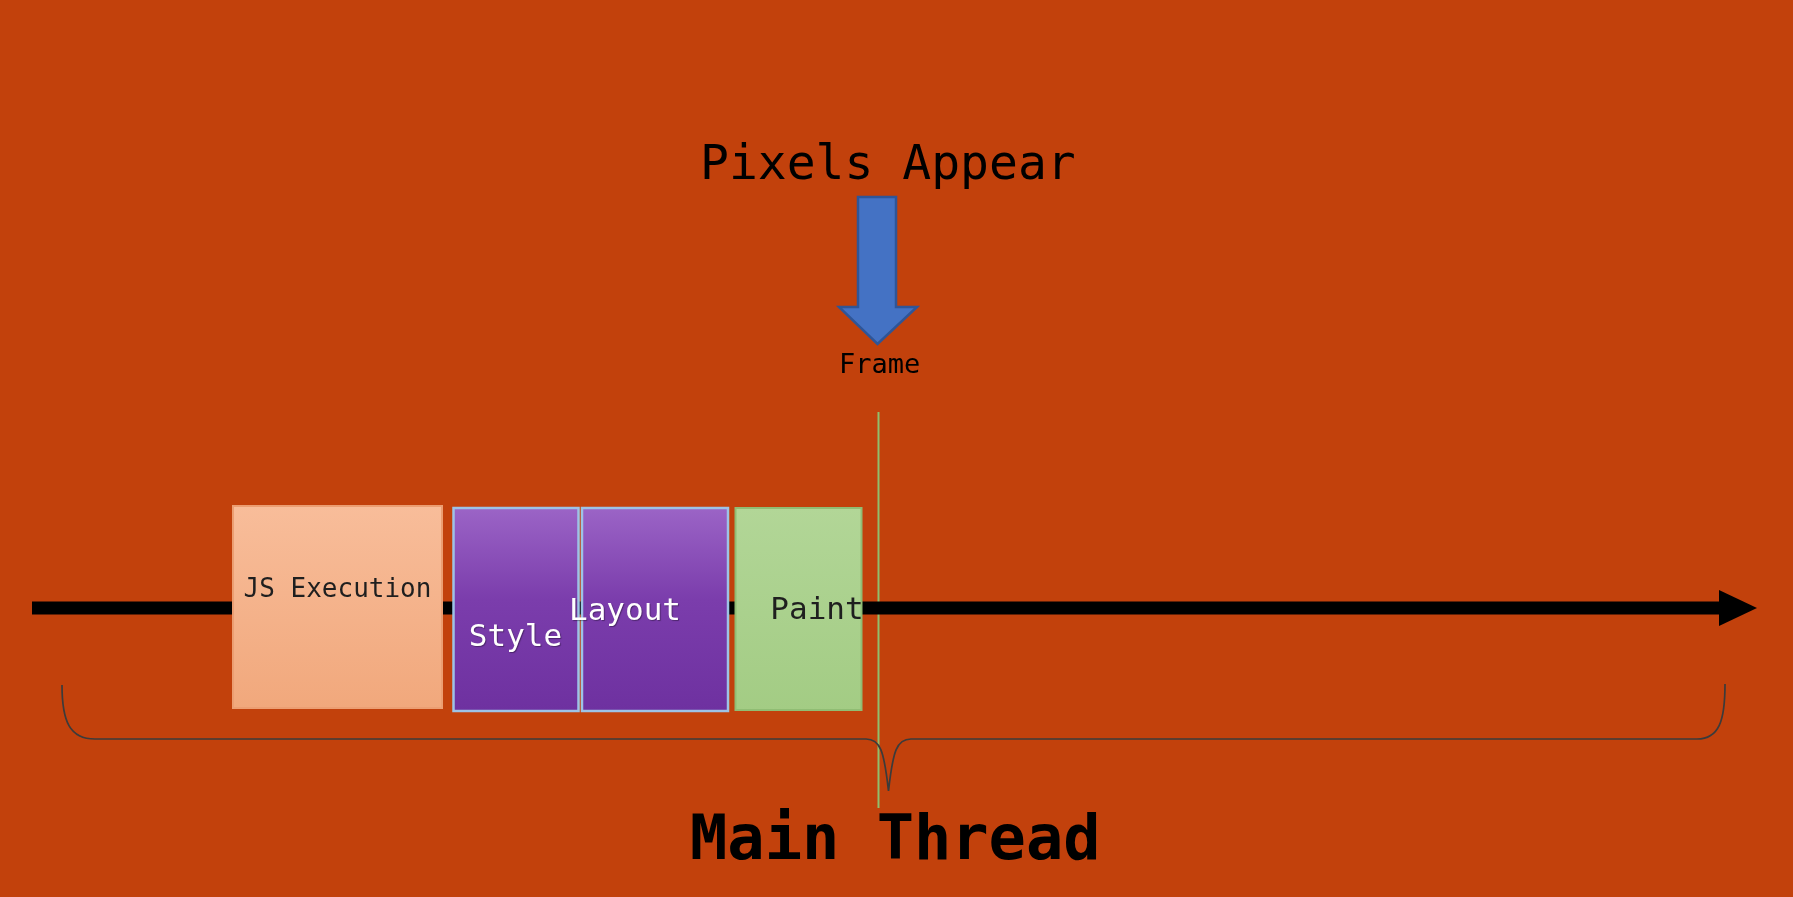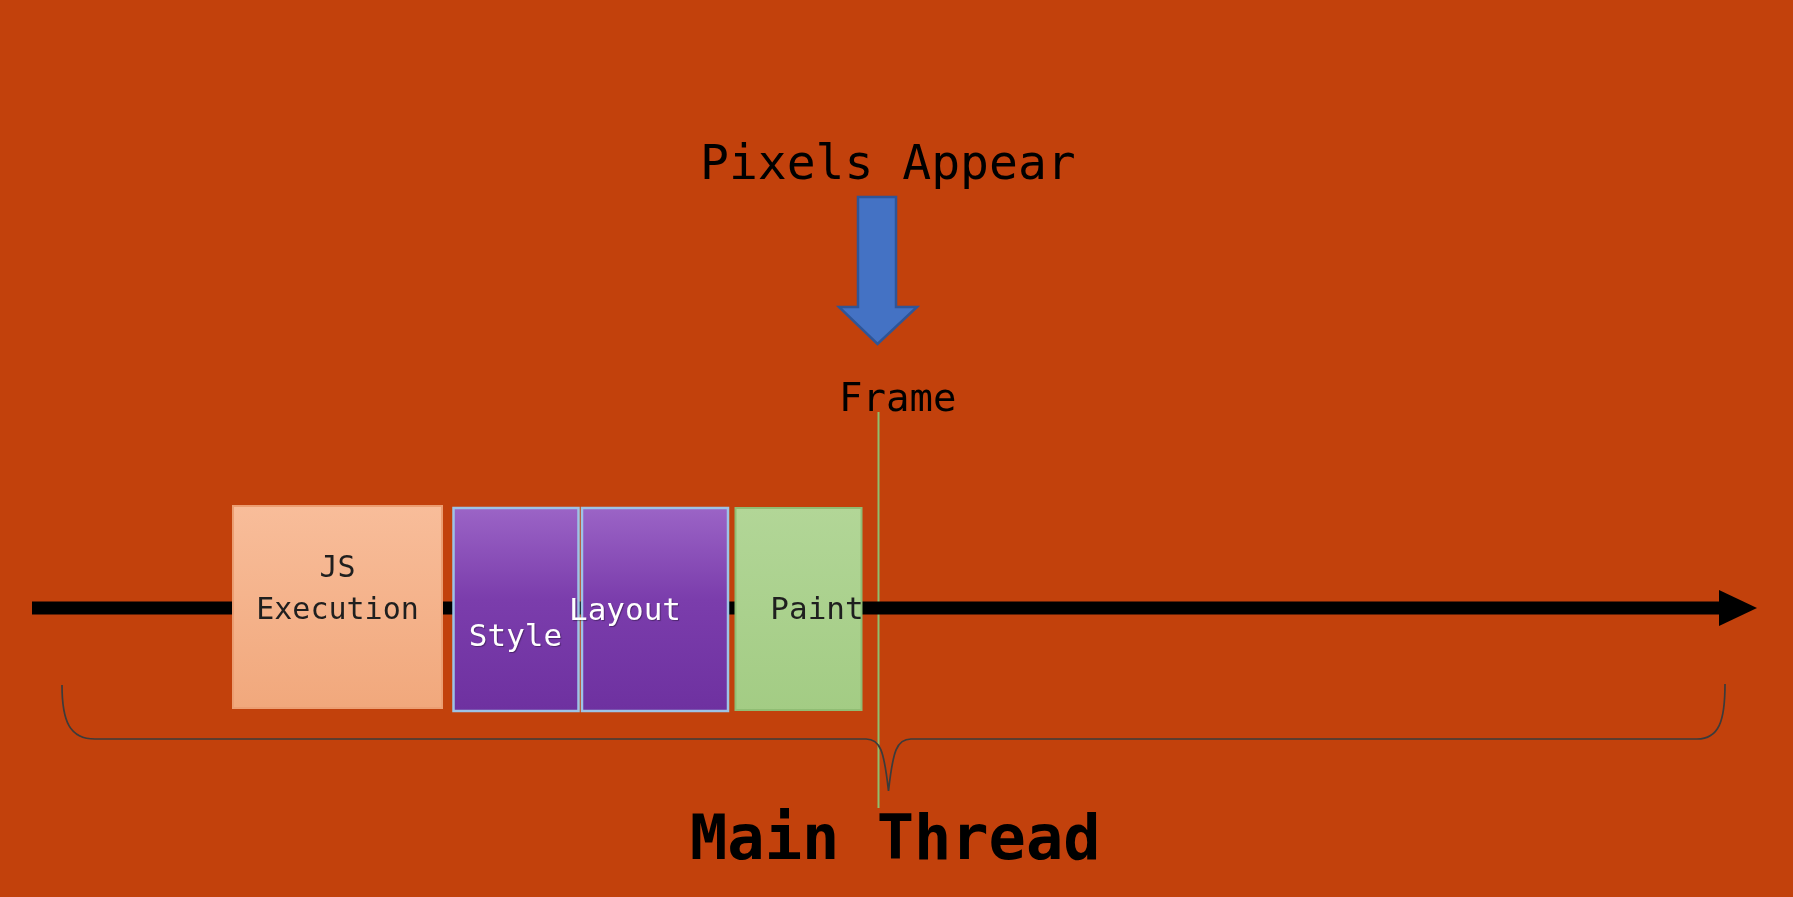--- a/index.html
+++ b/index.html
@@ -22,34 +22,34 @@
     z-index: 1;
   }
   .label {
     position: absolute;
     color: #000000;
     white-space: nowrap;
     z-index: 3;
     line-height: 1;
   }
   .title-label   { left: 700px; top: 138px; font-size: 48px; }
-  .frame-label   { left: 839px; top: 378px; font-size: 39px; }
+  .frame-label   { left: 839px; top: 350px; font-size: 27px; }
   .mainthread-label { left: 690px; top: 807px; font-size: 62px; font-weight: bold; }
   .block-label {
     position: absolute;
     z-index: 2;
     display: flex;
     align-items: center;
     justify-content: center;
     text-align: center;
     font-size: 31px;
     line-height: 1.4;
     text-shadow: 1px 1px 1px rgba(0,0,0,0.35);
   }
-  .js-label     { left: 233px; top: 506px; width: 209px; height: 164px; font-size: 30px; text-shadow: none; }
+  .js-label     { left: 233px; top: 506px; width: 209px; height: 164px; font-size: 26px; text-shadow: none; }
   .style-label  { left: 453px; top: 508px; width: 125px; height: 255px; }
   .layout-label { left: 552px; top: 508px; width: 146px; height: 203px; border-radius: 7px; }
   .paint-label  { left: 735px; top: 508px; width: 100px; height: 202px; text-shadow: none; padding-left: 32px; }
 </style>
 </head>
 <body>
 
 <div class="canvas">
 
   <svg class="shapes" width="1793" height="897" viewBox="0 0 1793 897">

